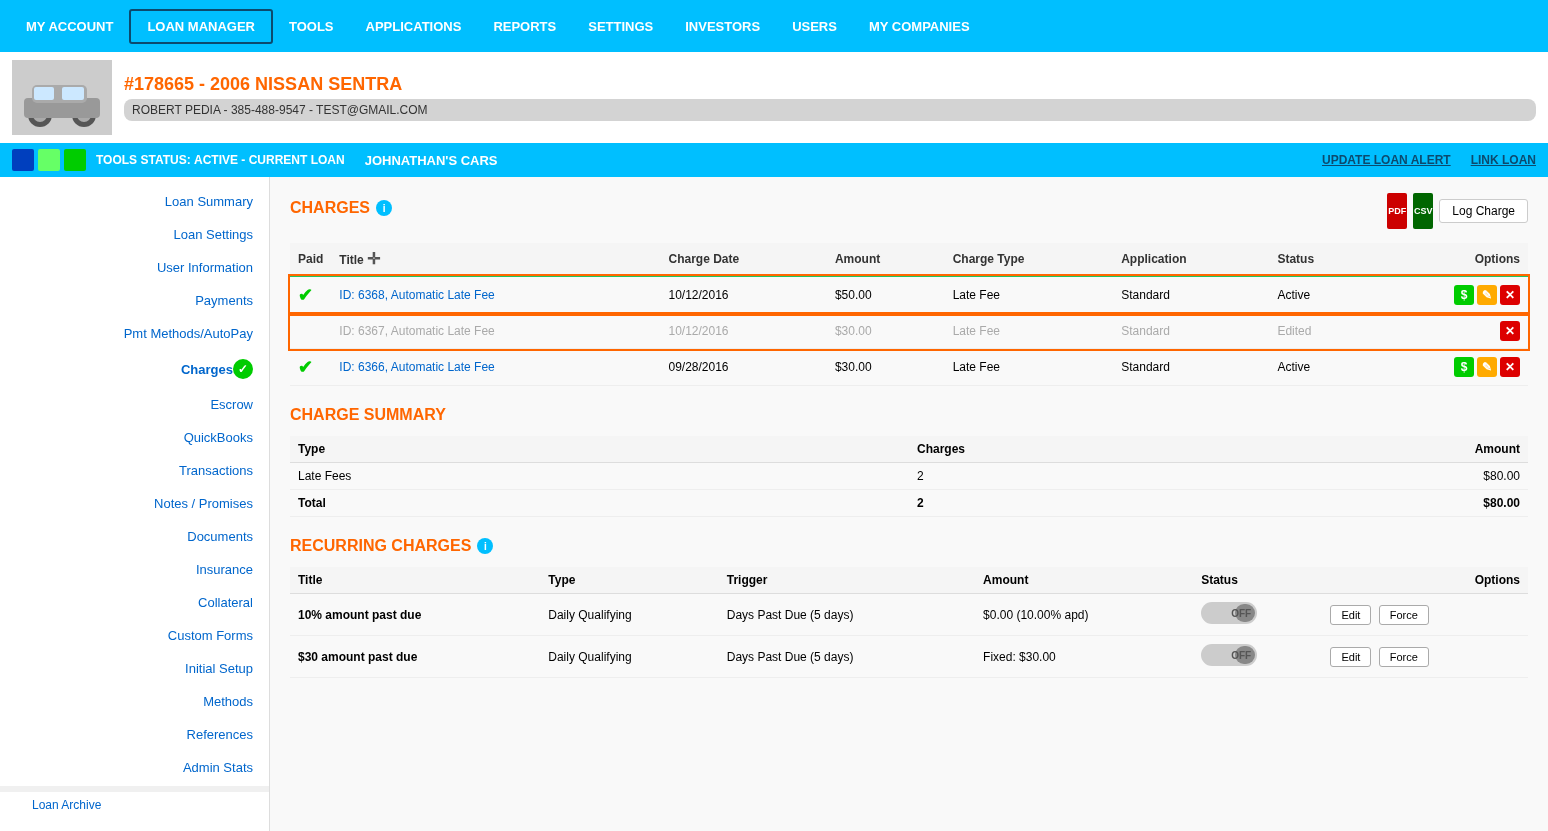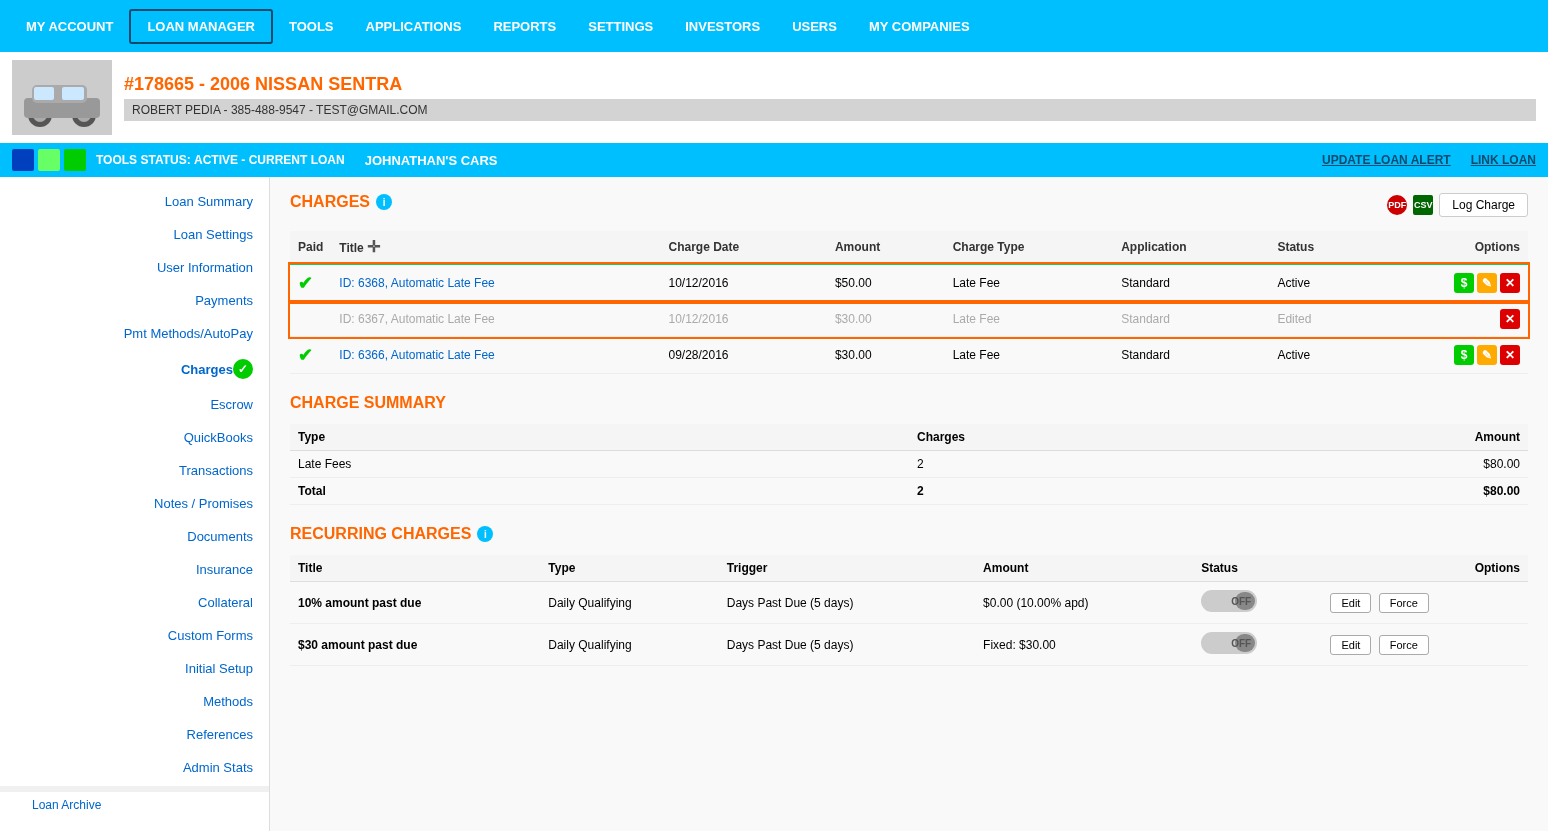--- a/index.html
+++ b/index.html
@@ -54,20 +54,21 @@
       font-size: 18px;
       font-weight: bold;
       text-transform: uppercase;
     }
     .loan-sub {
       background: #d3d3d3;
       padding: 4px 8px;
       font-size: 12px;
       color: #333;
       margin-top: 4px;
+      border-radius: 8px;
     }
 
     .loan-status-bar {
       background: #00bfff;
       display: flex;
       align-items: center;
       padding: 6px 12px;
       color: white;
       font-size: 12px;
       font-weight: bold;
@@ -293,34 +294,34 @@
 
     .add-col-icon {
       cursor: pointer;
       color: #555;
       font-size: 16px;
       font-weight: bold;
     }
 
     .pdf-icon {
       width: 20px;
-      height: 20px;
+      height: 36px;
       background: #cc0000;
       color: white;
       font-size: 9px;
       font-weight: bold;
       display: flex;
       align-items: center;
       justify-content: center;
-      border-radius: 10px;
+      border-radius: 2px;
       cursor: pointer;
     }
     .csv-icon {
       width: 20px;
-      height: 20px;
+      height: 36px;
       background: #006600;
       color: white;
       font-size: 9px;
       font-weight: bold;
       display: flex;
       align-items: center;
       justify-content: center;
       border-radius: 2px;
       cursor: pointer;
     }

